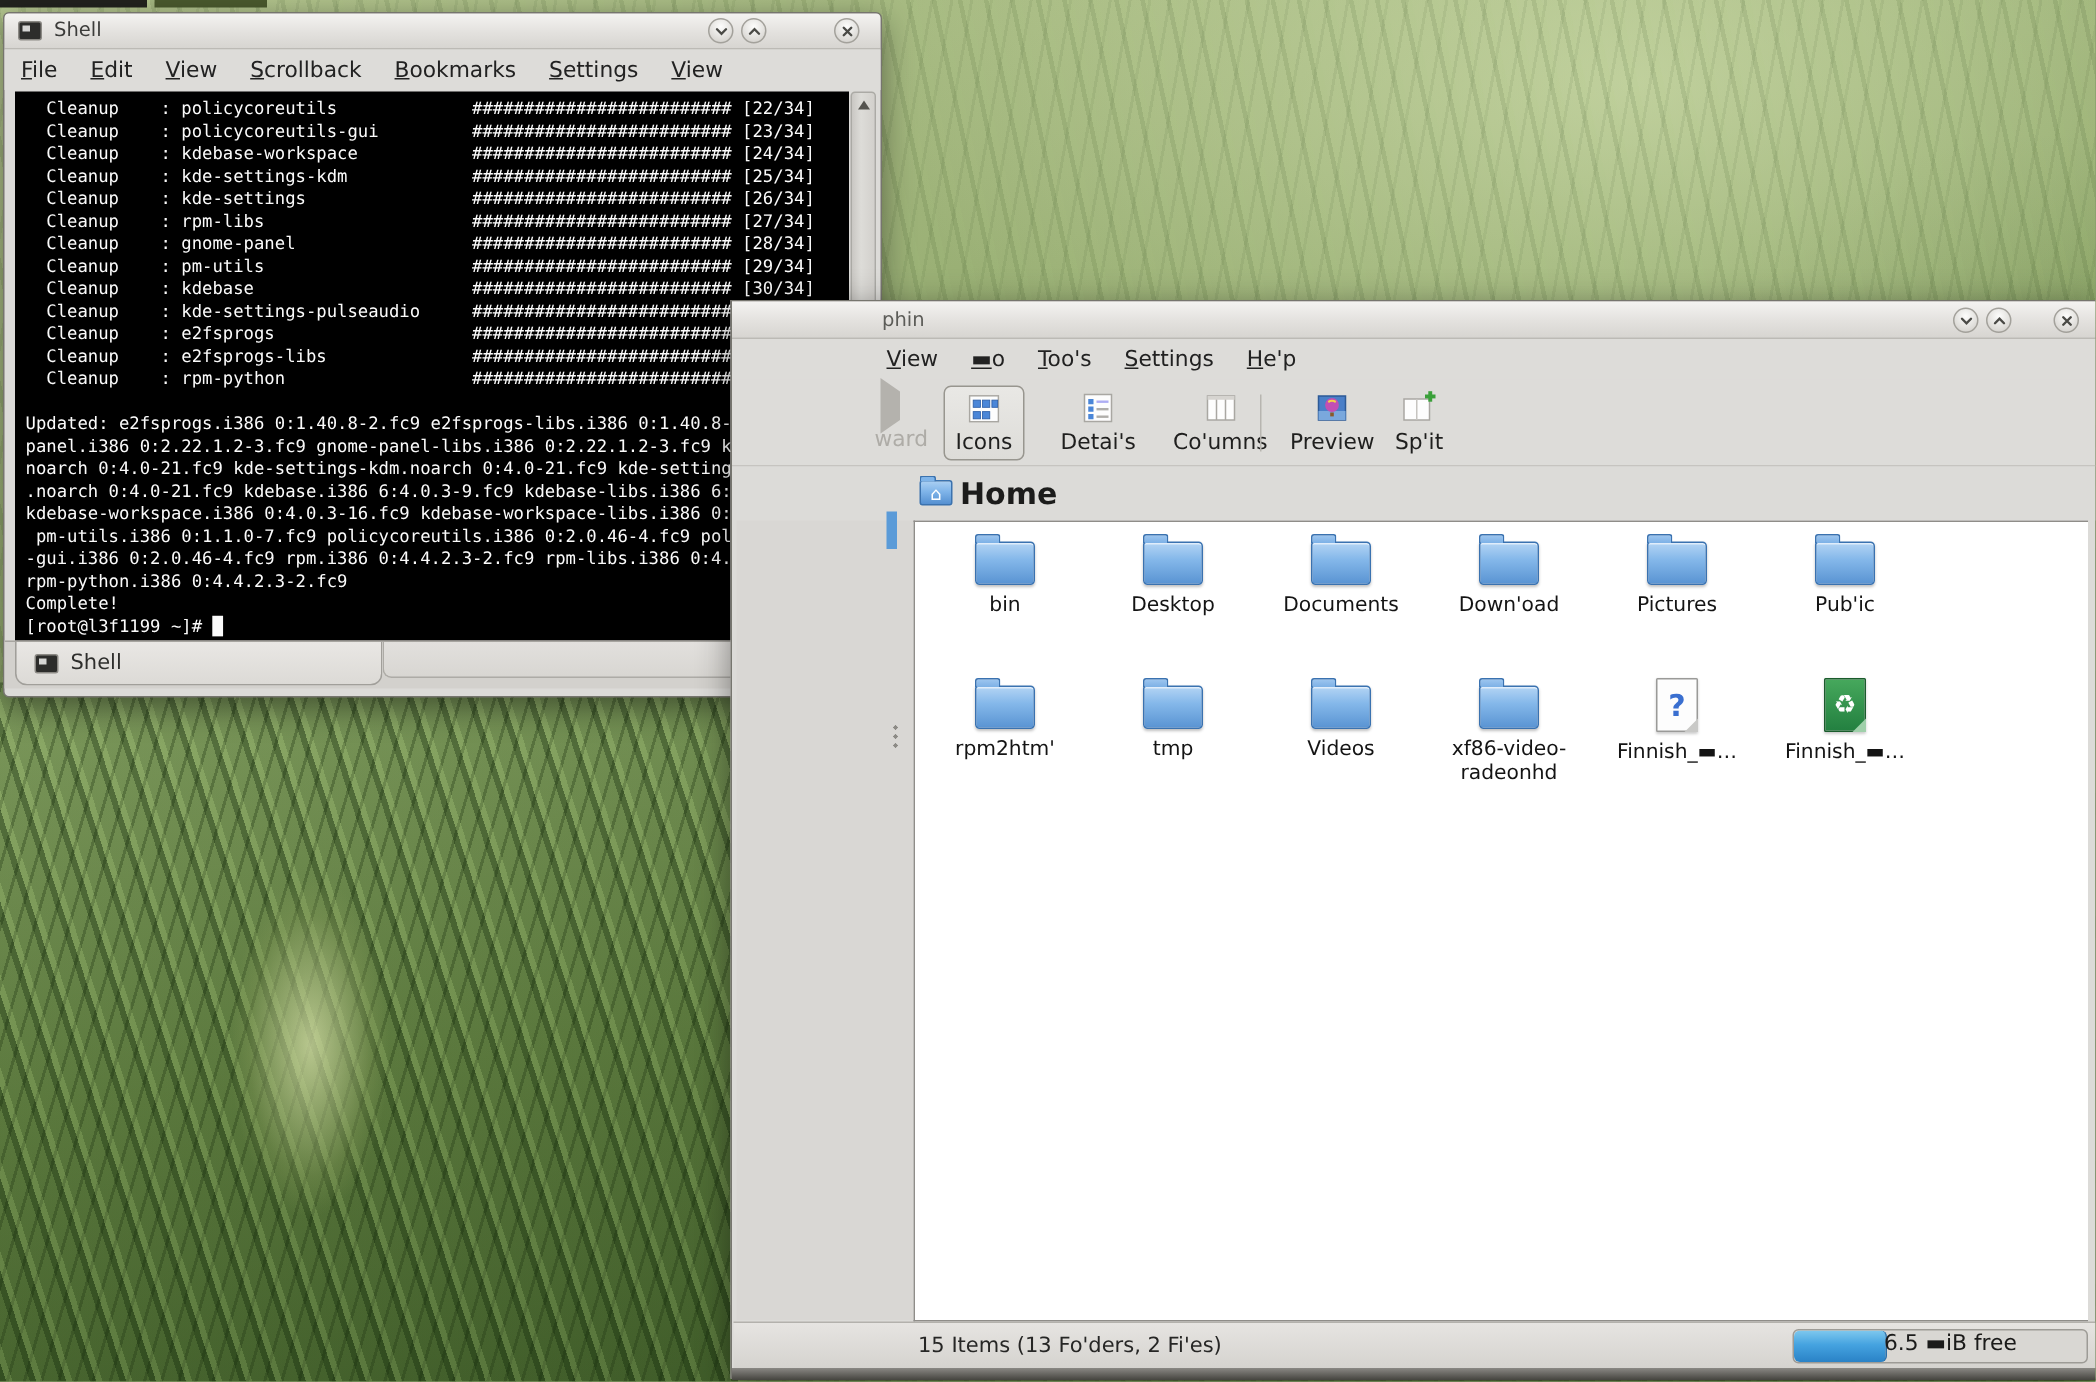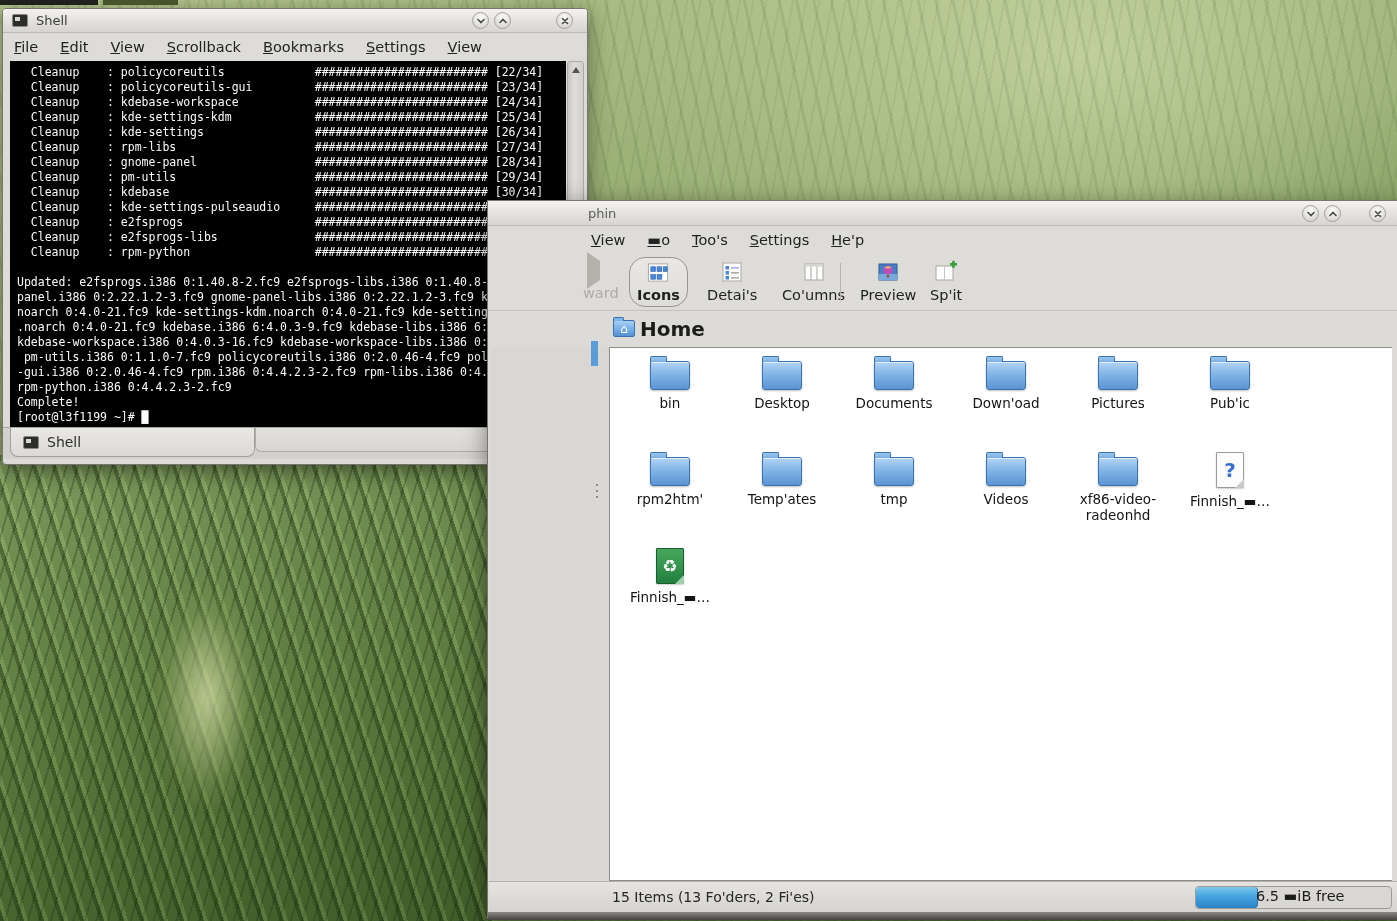--- a/index.html
+++ b/index.html
@@ -86,22 +86,22 @@
   .dolphin-menubar { padding-left:92px; height:27px; }
   .dolphin-toolbar { position:relative; height:58px; background:#dddcd9;
     border-bottom:1px solid #c6c4c0; }
   .fwd-frag { position:absolute; left:99px; top:8px; color:#b2b0ab; }
   .fwd-tri { width:0; height:0; border-top:9px solid transparent; border-bottom:9px solid transparent;
     border-left:13px solid #b4b2ad; }
   .fwd-label { position:absolute; left:95px; top:32px; font-size:14.5px; color:#aeaca7; }
   .tbtn { position:absolute; top:4px; height:50px; display:flex; flex-direction:column;
     align-items:center; justify-content:flex-start; gap:3px; font-size:14.5px; color:#1f1f1e;
     padding:3px 7px; }
-  .tbtn.selected { border:1px solid #98968f; border-radius:16px;
-    background:linear-gradient(180deg,#e9e8e5,#dddcd8);font-weight:bold; }
+  .tbtn.selected { border:1px solid #98968f; border-radius:5px;
+    background:linear-gradient(180deg,#e9e8e5,#dddcd8); }
   .tsep { position:absolute; left:352px; top:10px; width:1px; height:38px; background:#b7b5b0; }
   .breadcrumb-bar { position:relative; height:36px; background:#dcdbd8; display:flex;
     align-items:center; }
   .home-ico { position:absolute; left:125px; top:9px; width:22px; height:17px;
     background:linear-gradient(180deg,#a9cef2 0%,#7fb4e9 45%,#5590d1 100%);
     border:1px solid #3b72ae; border-radius:2px; display:flex; align-items:center;
     justify-content:center; color:#fff; font-size:12px; line-height:1; }
   .home-ico::before { content:''; position:absolute; left:-1px; top:-4px; width:9px; height:3px;
     background:#7fb4e9; border:1px solid #3b72ae; border-bottom:none; border-radius:2px 2px 0 0; }
   .breadcrumb-label { position:absolute; left:152px; font-size:20px; font-weight:bold; color:#1c1c1b; }
@@ -368,24 +368,20 @@
         <div class="cell">
           <span class="folder-icon"></span>
           <span class="cell-label">Pub'ic</span>
         </div>
         <div class="cell">
           <span class="folder-icon"></span>
           <span class="cell-label">rpm2htm'</span>
         </div>
         <div class="cell">
           <span class="folder-icon"></span>
-          <span class="cell-label">Temp'ates</span>
-        </div>
-        <div class="cell">
-          <span class="folder-icon"></span>
           <span class="cell-label">tmp</span>
         </div>
         <div class="cell">
           <span class="folder-icon"></span>
           <span class="cell-label">Videos</span>
         </div>
         <div class="cell">
           <span class="folder-icon"></span>
           <span class="cell-label">xf86-video-radeonhd</span>
         </div>

